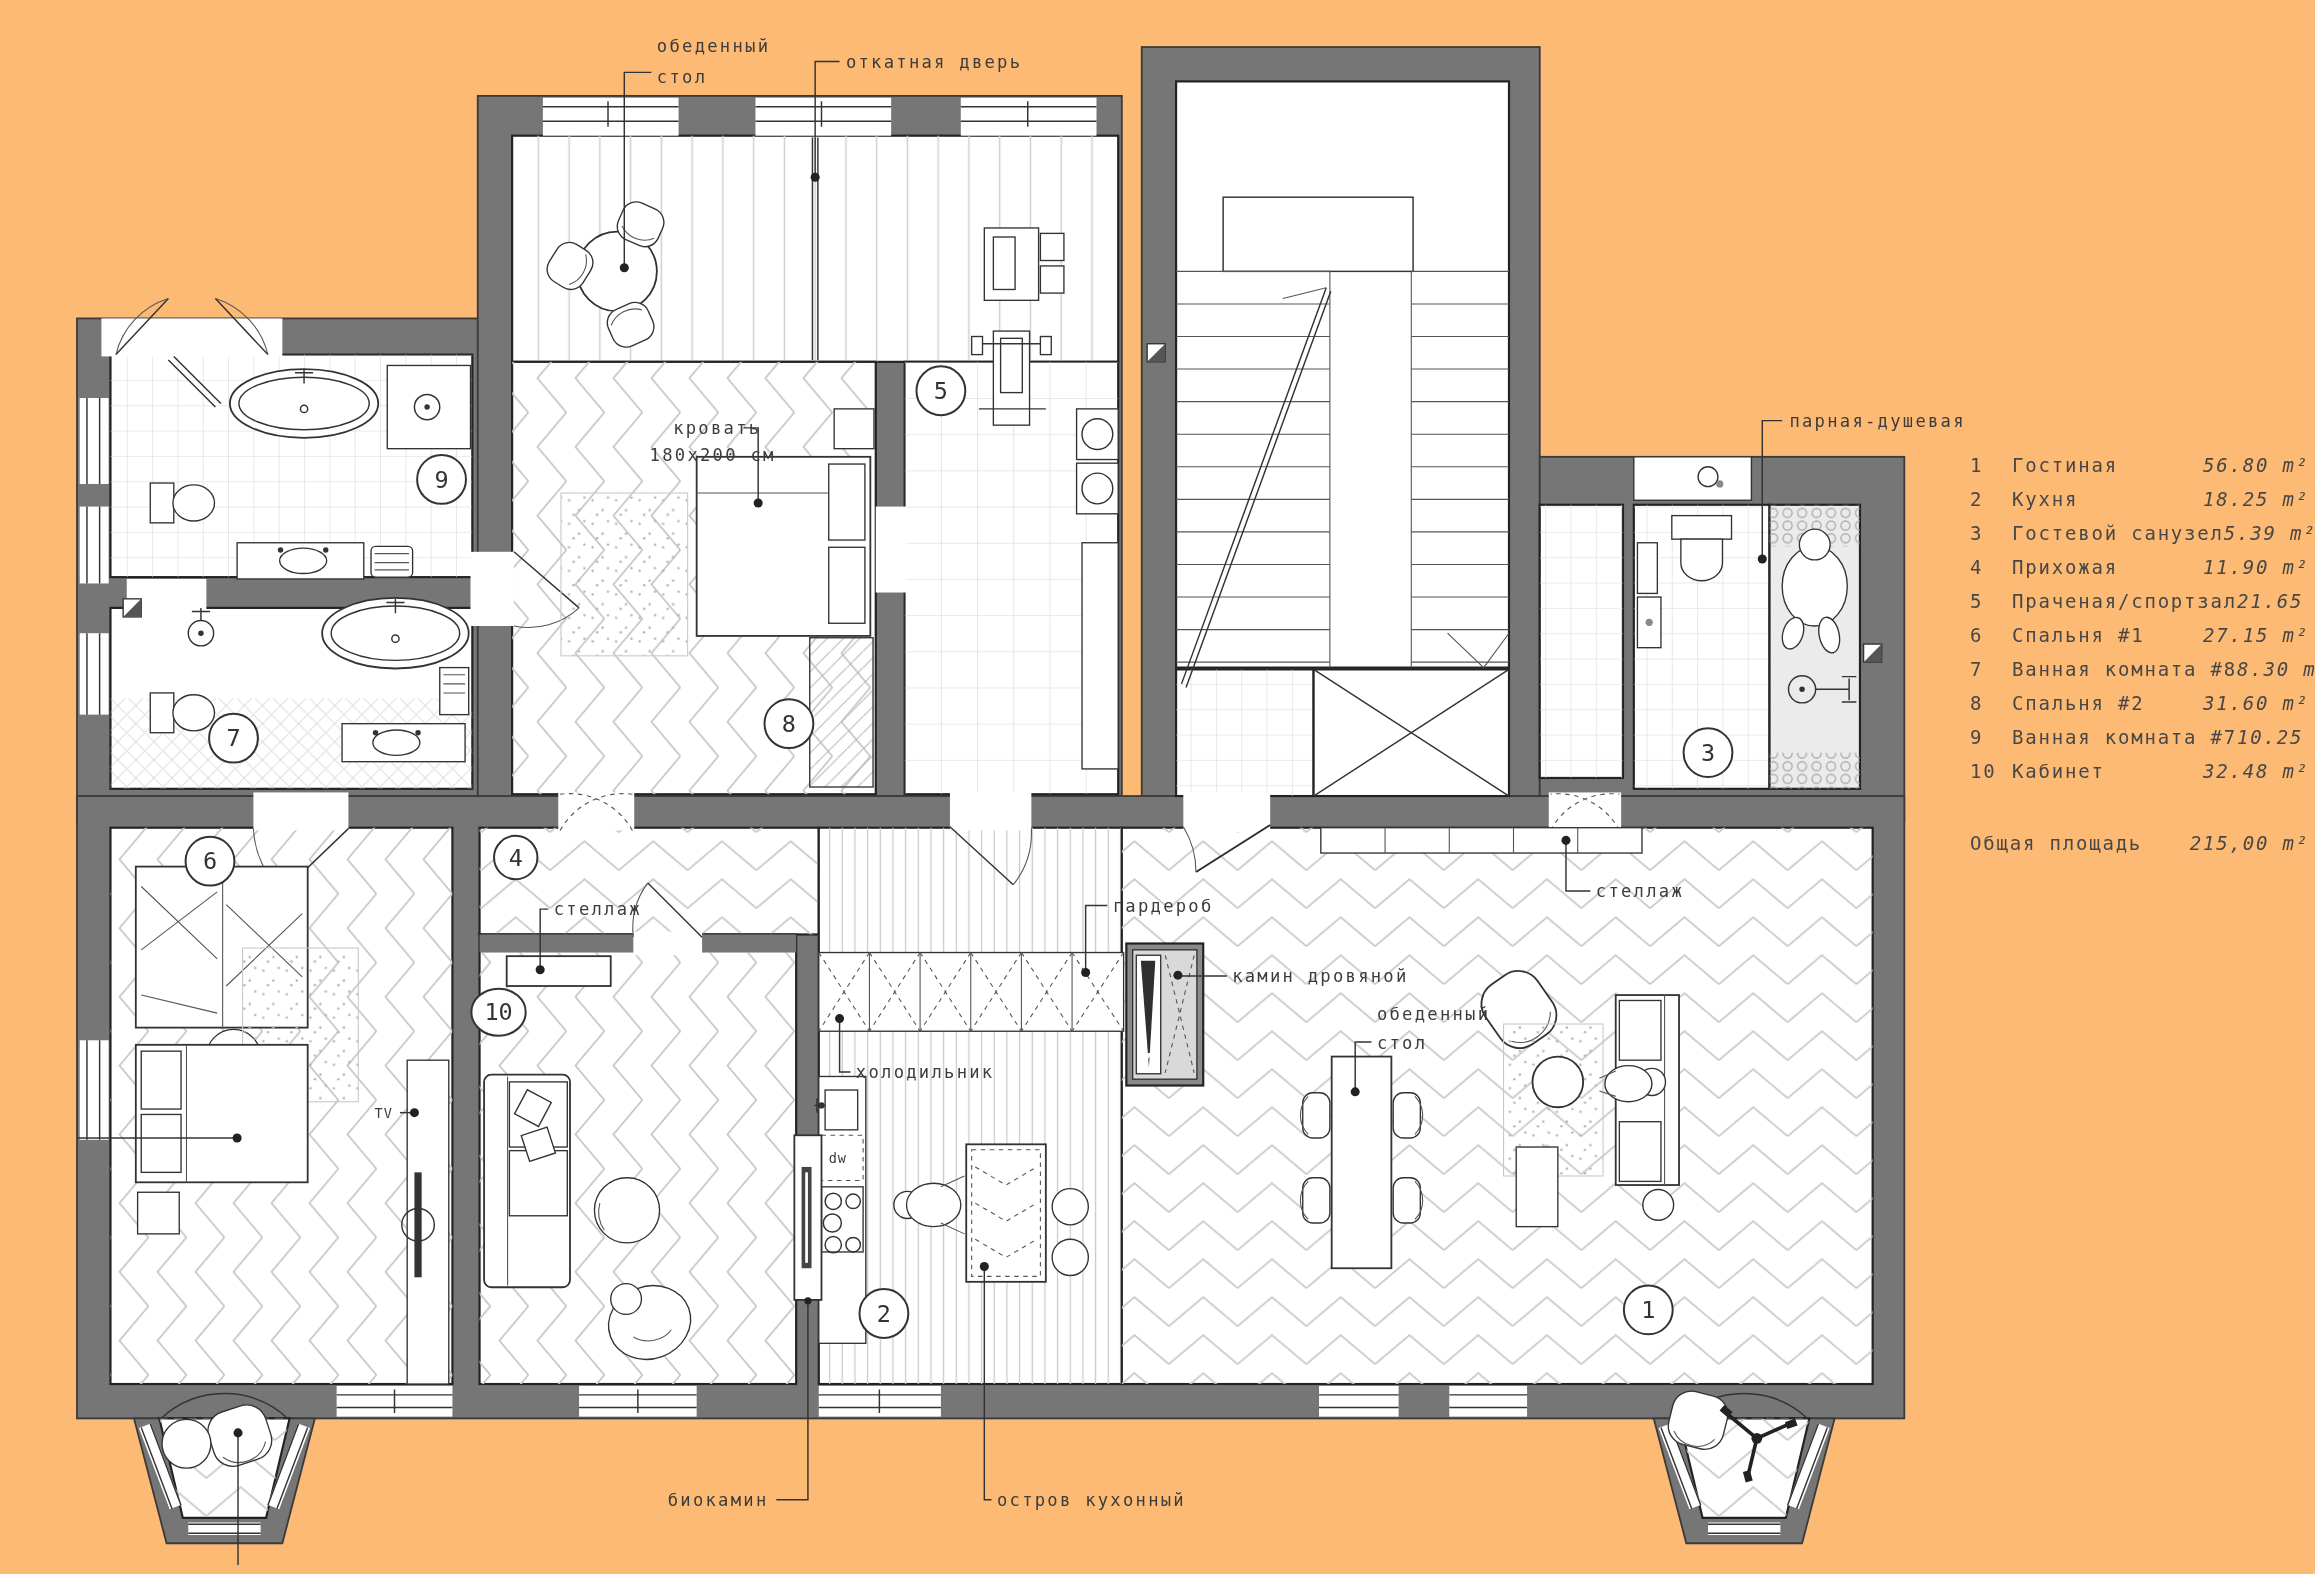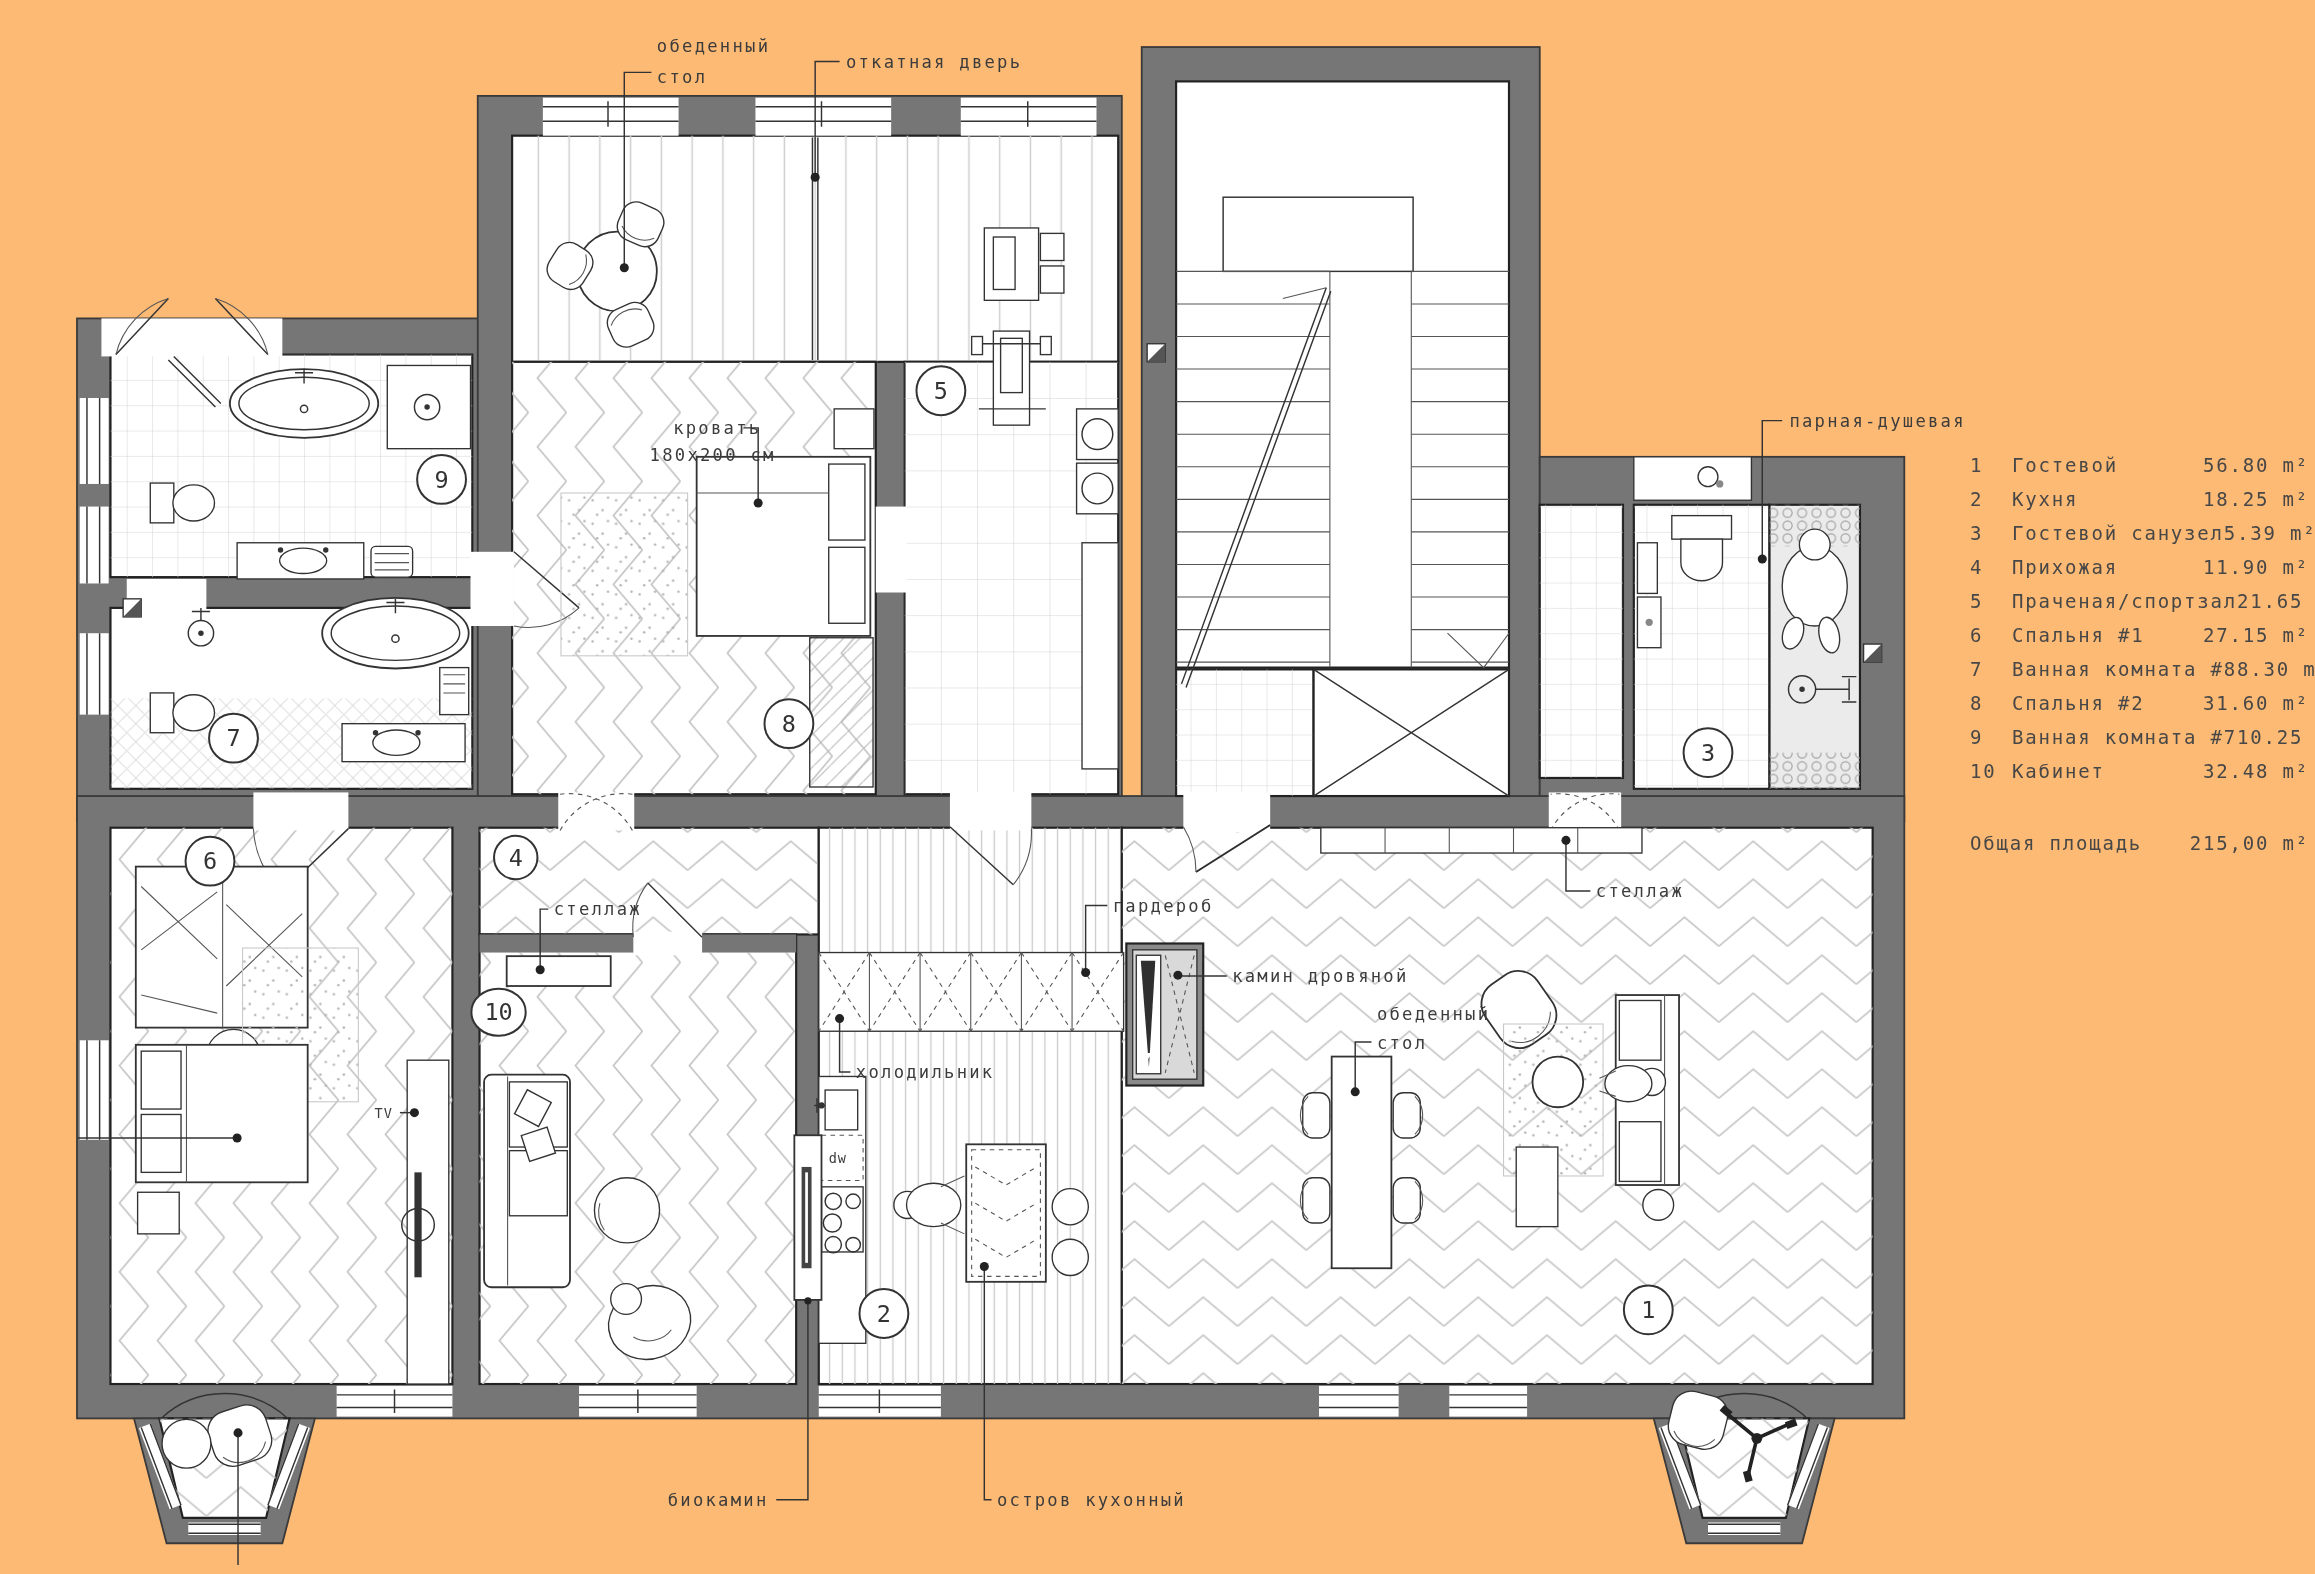--- a/index.html
+++ b/index.html
@@ -19,21 +19,21 @@
   .dash2{stroke-dasharray:5 5;}
   .lbl  {font:19px "DejaVu Sans Mono",monospace;letter-spacing:2.5px;fill:#3c3c3c;}
   .lbls {font:15px "DejaVu Sans Mono",monospace;letter-spacing:1px;fill:#3c3c3c;}
   .mkc  {fill:#fff;stroke:#333;stroke-width:2.2;}
   .mkt  {font:26px "DejaVu Sans Mono",monospace;fill:#333;text-anchor:middle;}
   
   #legend{position:absolute;left:1970px;top:454px;width:339px;color:#474747;}
   .lg-row{display:flex;align-items:baseline;height:34px;font-size:19px;letter-spacing:1.8px;white-space:nowrap;}
   .lg-num{width:42px;flex:none;}
   .lg-name{flex:1;}
-  .lg-area{flex:none;text-align:right;}
+  .lg-area{flex:none;text-align:right;font-style:italic;}
   .lg-total{margin-top:38px;}
 </style>
 </head>
 <body>
 
 <div id="stage">
 
 <svg width="2316" height="1574" viewBox="0 0 2560 1740">
 <defs>
   <pattern id="chevA" width="76" height="42" patternUnits="userSpaceOnUse">
@@ -701,21 +701,21 @@
   <g>
           <ellipse class="mkc" cx="551" cy="1119" rx="30" ry="26"></ellipse>
           <text class="mkt" x="551" y="1128">10</text>
         </g>
 </g>
 </svg>
 
 <div id="legend">
   <div class="lg-row">
         <span class="lg-num">1</span>
-        <span class="lg-name">Гостевой</span>
+        <span class="lg-name">Гостиная</span>
         <span class="lg-area">56.80 m²</span>
       </div>
   <div class="lg-row">
         <span class="lg-num">2</span>
         <span class="lg-name">Кухня</span>
         <span class="lg-area">18.25 m²</span>
       </div>
   <div class="lg-row">
         <span class="lg-num">3</span>
         <span class="lg-name">Гостевой санузел</span>

